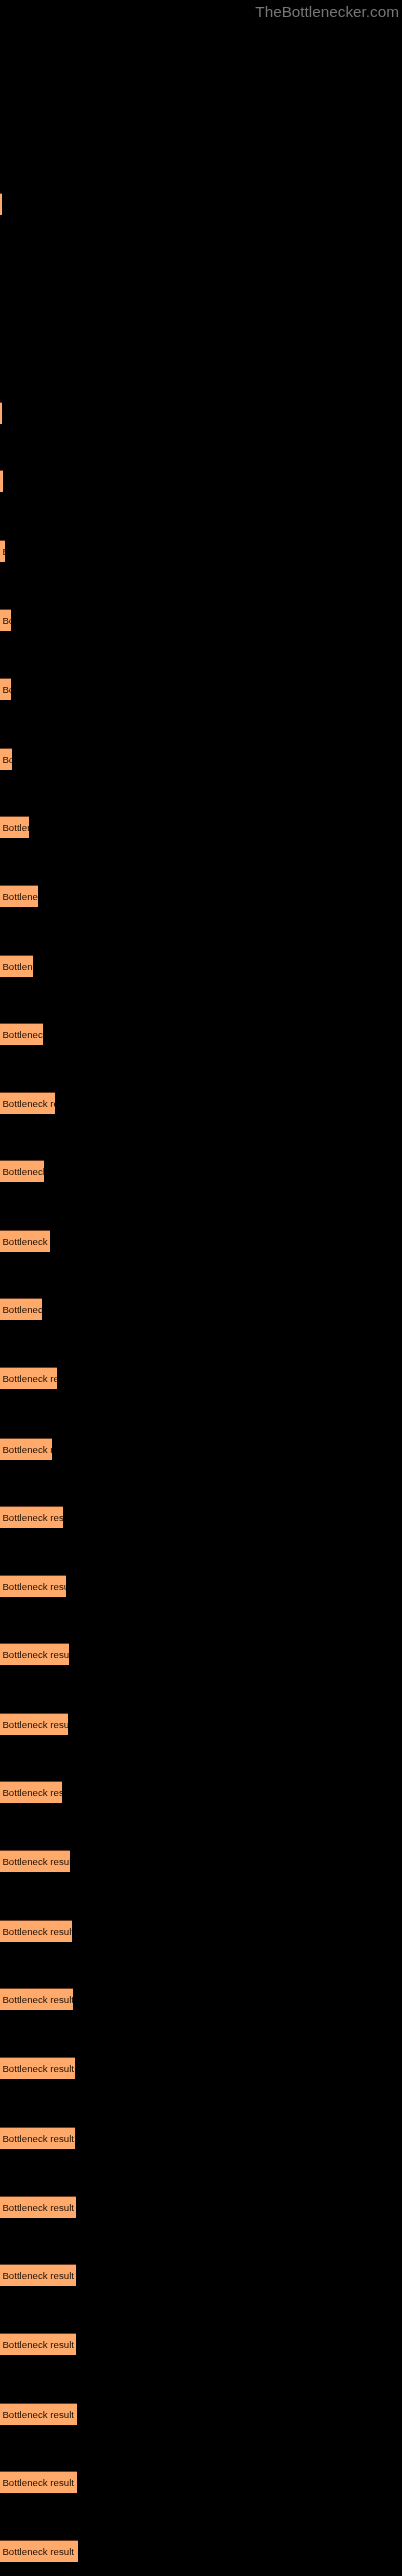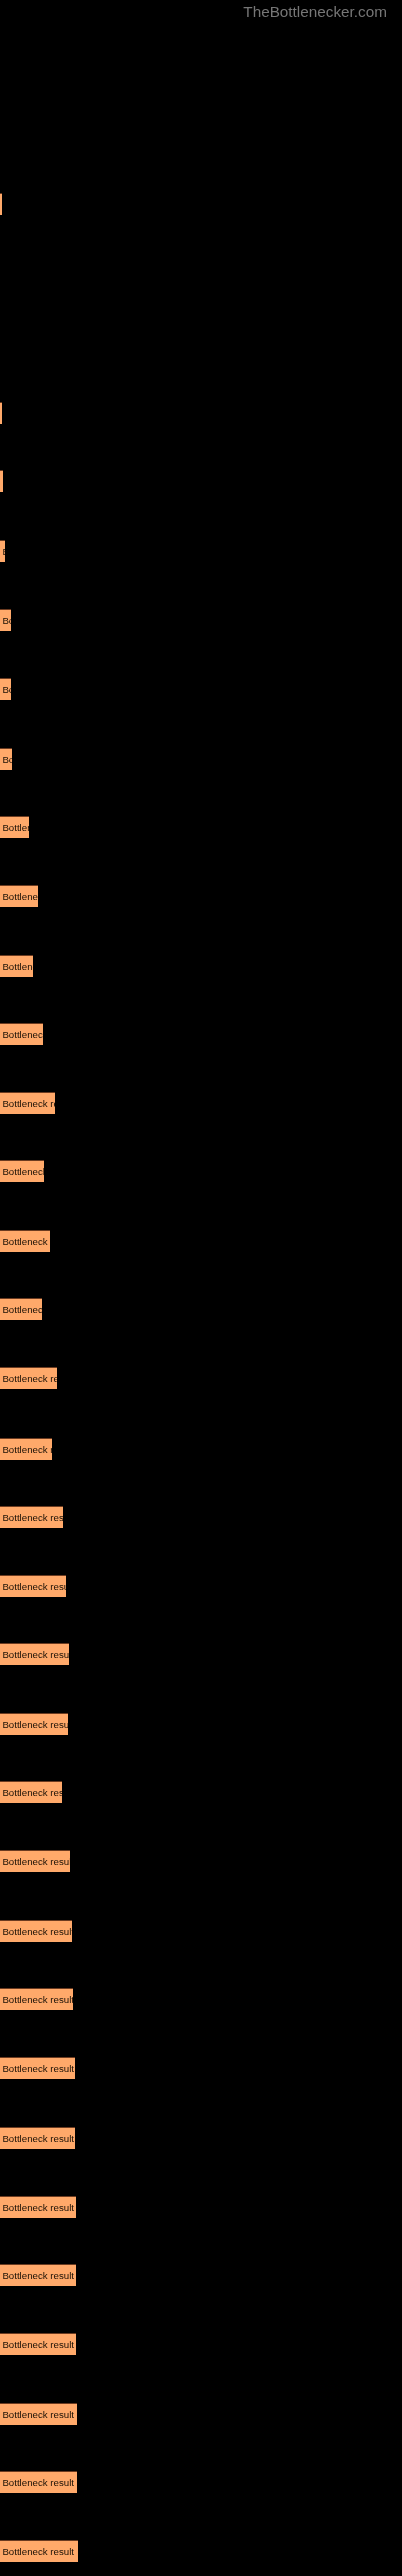--- a/index.html
+++ b/index.html
@@ -18,21 +18,21 @@
   .site-header {
     position: absolute;
     top: 0;
     left: 0;
     width: 403px;
     height: 24px;
     display: flex;
     align-items: center;
     justify-content: flex-end;
     box-sizing: border-box;
-    padding-right: 16px;
+    padding-right: 4px;
   }
   .site-title {
     color: #767676;
     font-size: 15.3px;
     font-family: "Liberation Sans", sans-serif;
     letter-spacing: 0px;
     white-space: nowrap;
   }
 
   .chart-area {

